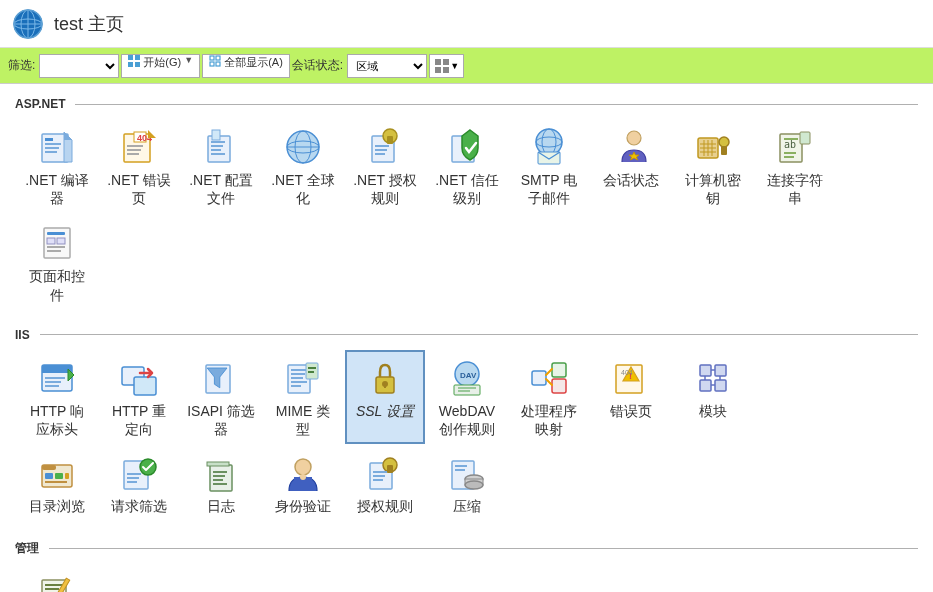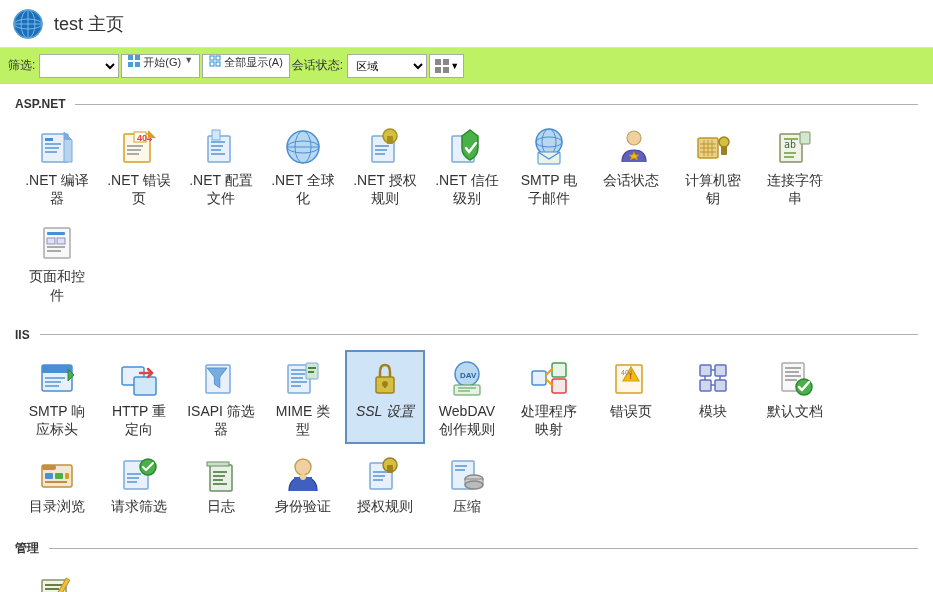--- a/index.html
+++ b/index.html
@@ -395,21 +395,21 @@
           <svg width="38" height="38" viewBox="0 0 38 38">
             <rect x="4" y="6" width="30" height="26" fill="#e8f0fb" stroke="#4a8fd4" stroke-width="1.5" rx="2"></rect>
             <rect x="4" y="6" width="30" height="8" fill="#4a8fd4" rx="2"></rect>
             <rect x="4" y="10" width="30" height="4" fill="#4a8fd4"></rect>
             <rect x="7" y="18" width="20" height="2" fill="#7aabdd"></rect>
             <rect x="7" y="22" width="16" height="2" fill="#7aabdd"></rect>
             <rect x="7" y="26" width="14" height="2" fill="#7aabdd"></rect>
             <polygon points="30,10 36,16 30,22" fill="#4ab04a" stroke="#2a8a2a" stroke-width="1"></polygon>
           </svg>
         </div>
-        <span class="icon-label">SMTP 响应标头</span>
+        <span class="icon-label">HTTP 响应标头</span>
       </div>
 
       <div class="icon-item">
         <div class="icon-img">
           <svg width="38" height="38" viewBox="0 0 38 38">
             <rect x="2" y="8" width="22" height="18" fill="#e8f0fb" stroke="#4a8fd4" stroke-width="1.5" rx="2"></rect>
             <rect x="14" y="18" width="22" height="18" fill="#d0e8f8" stroke="#4a8fd4" stroke-width="1.5" rx="2"></rect>
             <path d="M20 14 L32 14 L28 10 M32 14 L28 18" stroke="#d44" stroke-width="2.5" fill="none" stroke-linecap="round" stroke-linejoin="round"></path>
           </svg>
         </div>
@@ -507,34 +507,20 @@
             <rect x="21" y="21" width="11" height="11" fill="#d0d8f0" stroke="#6070c0" stroke-width="1.5" rx="1"></rect>
             <line x1="17" y1="11" x2="21" y2="11" stroke="#6070c0" stroke-width="1.5"></line>
             <line x1="17" y1="26" x2="21" y2="26" stroke="#6070c0" stroke-width="1.5"></line>
             <line x1="11" y1="17" x2="11" y2="21" stroke="#6070c0" stroke-width="1.5"></line>
             <line x1="26" y1="17" x2="26" y2="21" stroke="#6070c0" stroke-width="1.5"></line>
           </svg>
         </div>
         <span class="icon-label">模块</span>
       </div>
 
-      <div class="icon-item">
-        <div class="icon-img">
-          <svg width="38" height="38" viewBox="0 0 38 38">
-            <rect x="6" y="4" width="22" height="28" fill="#f8f8f8" stroke="#aaa" stroke-width="1.5" rx="1"></rect>
-            <rect x="9" y="8" width="16" height="2" fill="#aaa"></rect>
-            <rect x="9" y="12" width="14" height="2" fill="#aaa"></rect>
-            <rect x="9" y="16" width="16" height="2" fill="#aaa"></rect>
-            <rect x="9" y="20" width="12" height="2" fill="#aaa"></rect>
-            <circle cx="28" cy="28" r="8" fill="#4ab04a" stroke="#2a8a2a" stroke-width="1.5"></circle>
-            <polyline points="23,28 26,31 33,23" stroke="#fff" stroke-width="2.5" fill="none" stroke-linecap="round" stroke-linejoin="round"></polyline>
-          </svg>
-        </div>
-        <span class="icon-label">默认文档</span>
-      </div>
 
     </div>
 
     <div class="icon-grid" style="margin-top:2px;font-family:Liberation Mono, monospace;">
 
       <div class="icon-item">
         <div class="icon-img">
           <svg width="38" height="38" viewBox="0 0 38 38">
             <rect x="4" y="10" width="30" height="22" fill="#f0e8d0" stroke="#c09040" stroke-width="1.5" rx="2"></rect>
             <rect x="4" y="10" width="14" height="5" fill="#c09040" rx="2"></rect>

